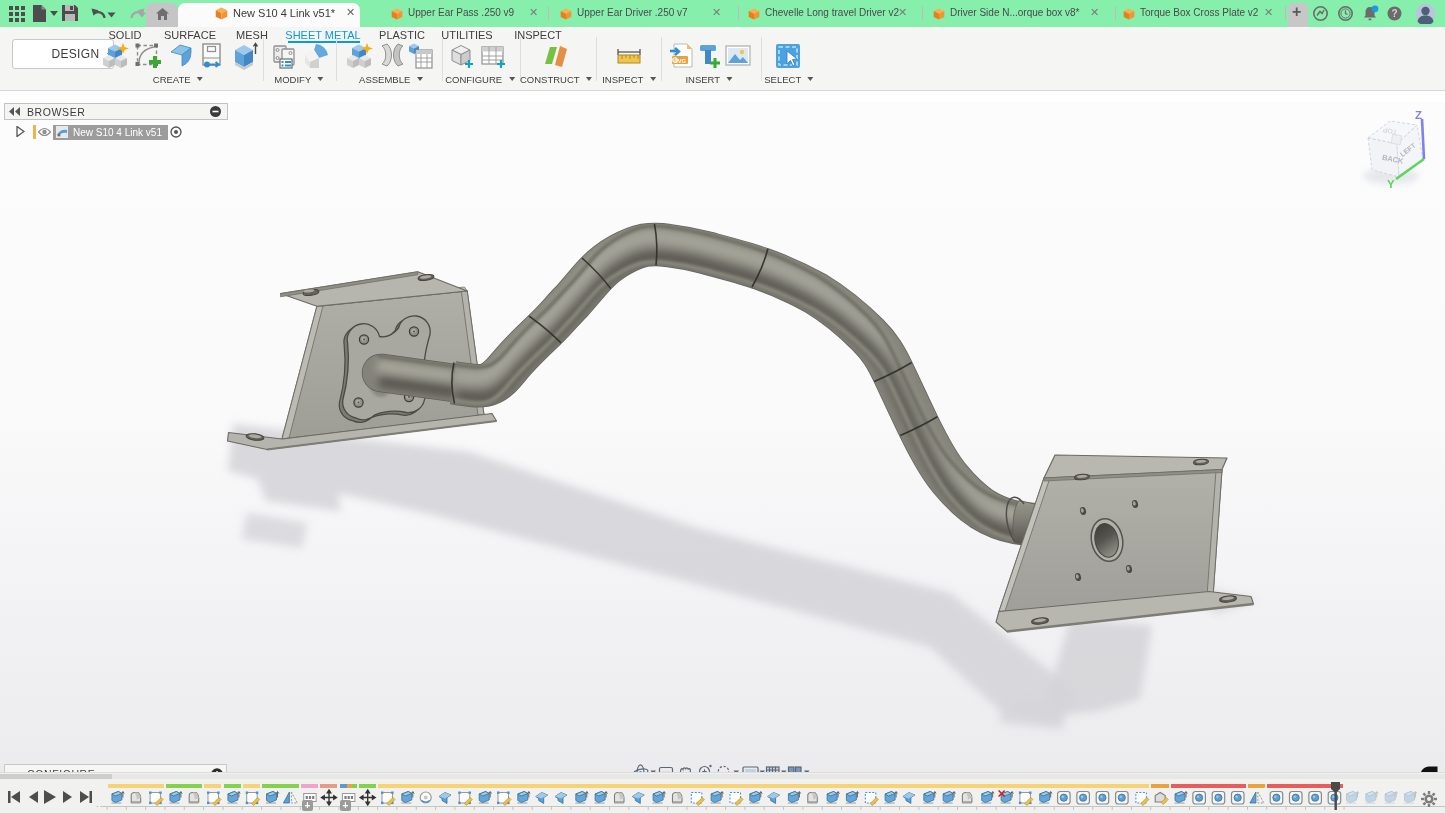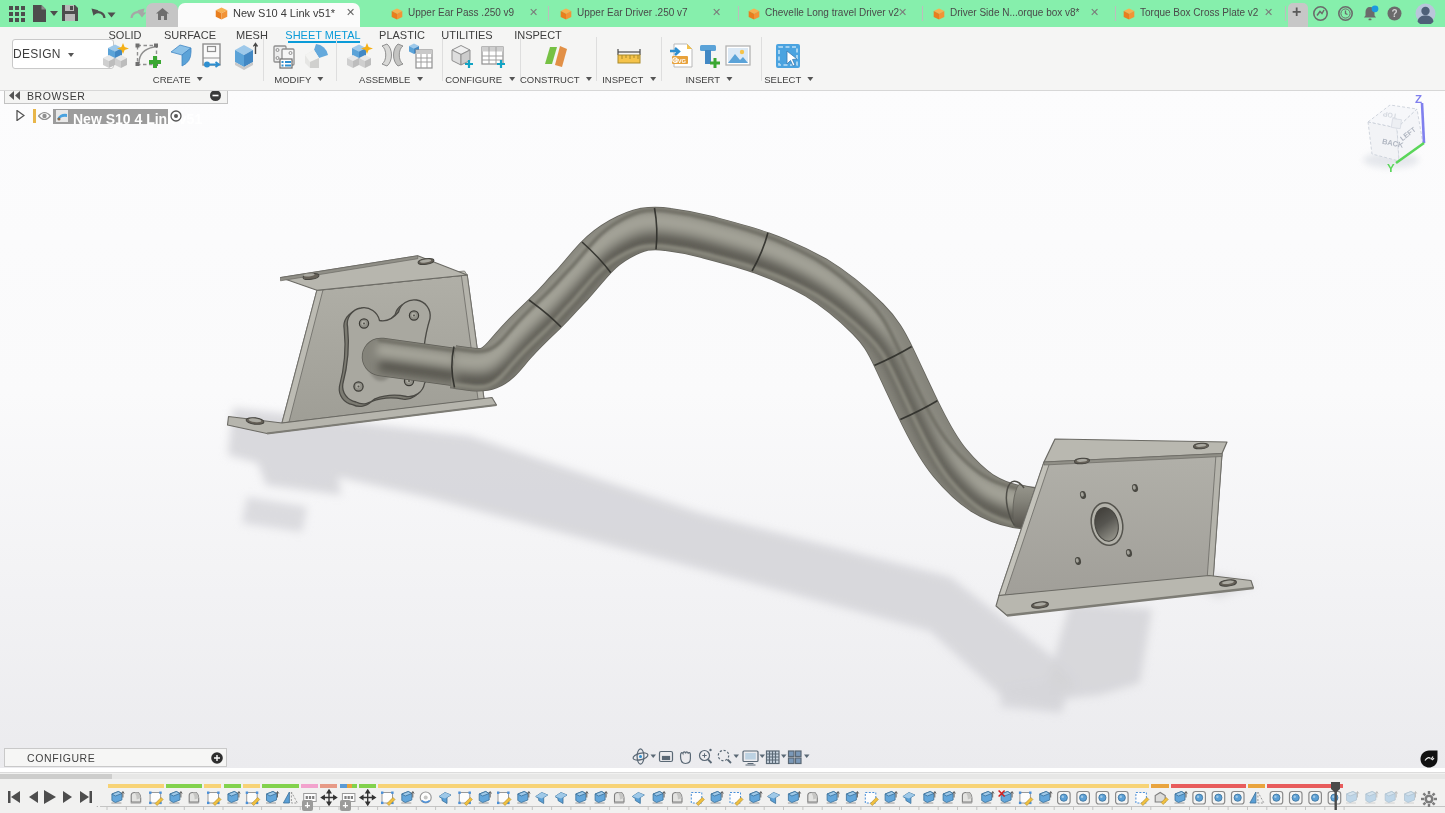--- a/index.html
+++ b/index.html
@@ -1,18 +1,18 @@
 <!DOCTYPE html>
 <html><head><meta charset="utf-8"><style>
 *{margin:0;padding:0;box-sizing:border-box}
 html,body{width:1445px;height:813px;overflow:hidden;font-family:"Liberation Sans",sans-serif;}
 .abs{position:absolute}
 #titlebar{position:absolute;left:0;top:0;width:1445px;height:27px;background:#86efac;}
 #ribbon{position:absolute;left:0;top:27px;width:1445px;height:64px;background:#f5f5f4;border-bottom:1px solid #d7d7d7;}
-#canvas{position:absolute;left:0;top:86px;width:1445px;height:682px;background:linear-gradient(180deg,#fcfcfd 0%,#fafafb 45%,#ebebee 100%);}
+#canvas{position:absolute;left:0;top:102px;width:1445px;height:682px;background:linear-gradient(180deg,#fcfcfd 0%,#fafafb 45%,#ebebee 100%);}
 #timeline{position:absolute;left:0;top:772px;width:1445px;height:41px;background:#f1f1f0;border-top:1px solid #dcdcdc;}
 .tabtxt{position:absolute;top:7px;font-size:10px;color:#4a4a4a;white-space:nowrap}
 .tabtxt.act{font-size:11px;top:6.5px}
 .tabx{position:absolute;top:6px;font-size:11px;color:#7a7a7a}
 .tabsep{position:absolute;top:6px;width:1px;height:15px;background:#bdbdbd}
 .rlabel{position:absolute;top:2px;font-size:11px;color:#3e3e3e;white-space:nowrap;transform:translateX(-50%)}
 .glabel{position:absolute;top:47px;font-size:9.5px;color:#3e3e3e;white-space:nowrap;transform:translateX(-50%)}
 .gsep{position:absolute;top:10px;width:1px;height:44px;background:#dedede}
 .car{display:inline-block;width:0;height:0;border-left:3.5px solid transparent;border-right:3.5px solid transparent;border-top:4px solid #555;margin-left:4px;vertical-align:2px}
 </style></head>
@@ -209,21 +209,21 @@
     <svg class="abs" style="left:38px;top:25px" width="13" height="10" viewBox="0 0 13 10">
 <path d="M0.5,5 Q6.5,-2 12.5,5 Q6.5,12 0.5,5 Z" fill="none" stroke="#909090" stroke-width="1.2"></path>
 <circle cx="6.5" cy="5" r="2.2" fill="#909090"></circle>
     </svg>
     <div class="abs" style="left:53px;top:22.5px;width:115px;height:15px;background:#9c9c9c"></div>
     <svg class="abs" style="left:56px;top:24px" width="12" height="12" viewBox="0 0 12 12">
 <rect x="0" y="0" width="12" height="12" fill="#e8e8e8"></rect>
 <path d="M1,9 Q4,3 11,4 L11,7 Q5,6 3,10 Z" fill="#4aa3e0"></path>
       <circle cx="3" cy="9" r="1.5" fill="#8a6a4a"></circle>
     </svg>
-    <div class="abs" style="left:73px;top:25px;font-size:14px;font-weight:bold;color:#fff;white-space:nowrap">New S10 4 Link v51</div>
+    <div class="abs" style="left:73px;top:25px;font-size:10px;font-weight:normal;color:#fff;white-space:nowrap">New S10 4 Link v51</div>
     <svg class="abs" style="left:170px;top:24px" width="12" height="12" viewBox="0 0 12 12">
 <circle cx="6" cy="6" r="5" fill="none" stroke="#555" stroke-width="1.3"></circle>
       <circle cx="6" cy="6" r="2" fill="#555"></circle>
     </svg>
     <svg class="abs" style="left:1355px;top:4px" width="88" height="92" viewBox="0 0 88 92">
 <defs>
         <filter id="vcb" x="-40%" y="-40%" width="180%" height="180%">
           <feGaussianBlur stdDeviation="3"></feGaussianBlur>
         </filter>
       </defs>
@@ -390,21 +390,21 @@
 <circle cx="7.5" cy="7.5" r="7" fill="#6b6b6b"></circle>
 <text x="7.5" y="11" font-size="10" font-weight="bold" fill="#d2d2d2" text-anchor="middle" font-family="Liberation Sans">?</text>
     </svg>
     <svg class="abs" style="left:1415px;top:3px" width="21" height="21" viewBox="0 0 21 21">
 <circle cx="10.5" cy="10.5" r="10" fill="#b9c6da"></circle>
 <circle cx="10.5" cy="8" r="4.2" fill="#4e6078"></circle>
 <path d="M2.5,18.5 C3.5,13.5 7,12.5 10.5,12.5 C14,12.5 17.5,13.5 18.5,18.5 A 10 10 0 0 1 2.5,18.5 Z" fill="#4e6078"></path>
     </svg>
   </div>
 <div id="ribbon">
-    <div class="abs" style="left:12px;top:12px;width:102px;height:30px;background:#fff;border:1px solid #c9c9c9;border-radius:3px;text-align:left;line-height:28px;font-size:12px;color:#3d3d3d;letter-spacing:.3px">DESIGN <span class="car" style="vertical-align:1px"></span></div>
+    <div class="abs" style="left:12px;top:12px;width:102px;height:30px;background:#fff;border:1px solid #c9c9c9;border-radius:3px;text-align:right;line-height:28px;font-size:12px;color:#3d3d3d;letter-spacing:.3px">DESIGN <span class="car" style="vertical-align:1px"></span></div>
     <div class="rlabel" style="left:125px;color:#3e3e3e">SOLID</div>
     <div class="rlabel" style="left:190px;color:#3e3e3e">SURFACE</div>
     <div class="rlabel" style="left:252px;color:#3e3e3e">MESH</div>
     <div class="rlabel" style="left:323px;color:#0a9bd8">SHEET METAL</div>
     <div class="rlabel" style="left:402px;color:#3e3e3e">PLASTIC</div>
     <div class="rlabel" style="left:467px;color:#3e3e3e">UTILITIES</div>
     <div class="rlabel" style="left:538px;color:#3e3e3e">INSPECT</div>
     <div class="abs" style="left:288px;top:13.5px;width:72px;height:2.5px;background:#0a9bd8"></div>
     <div class="gsep" style="left:263px"></div>
     <div class="gsep" style="left:336px"></div>

